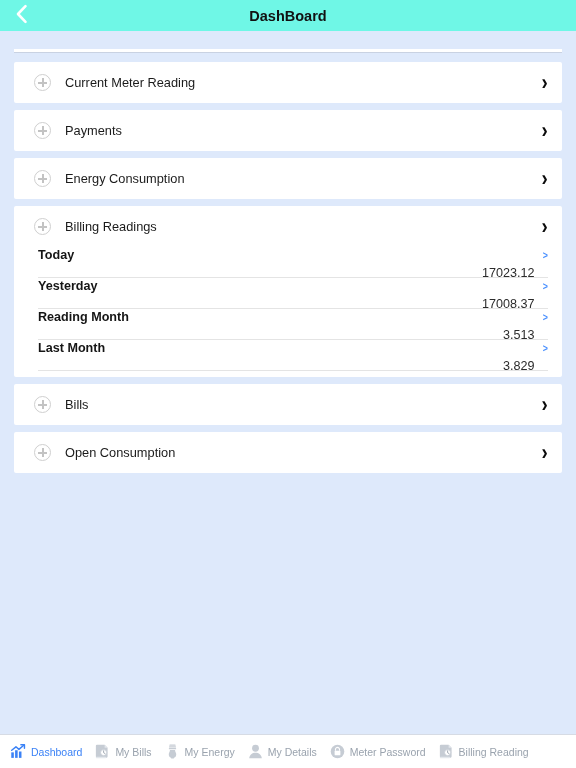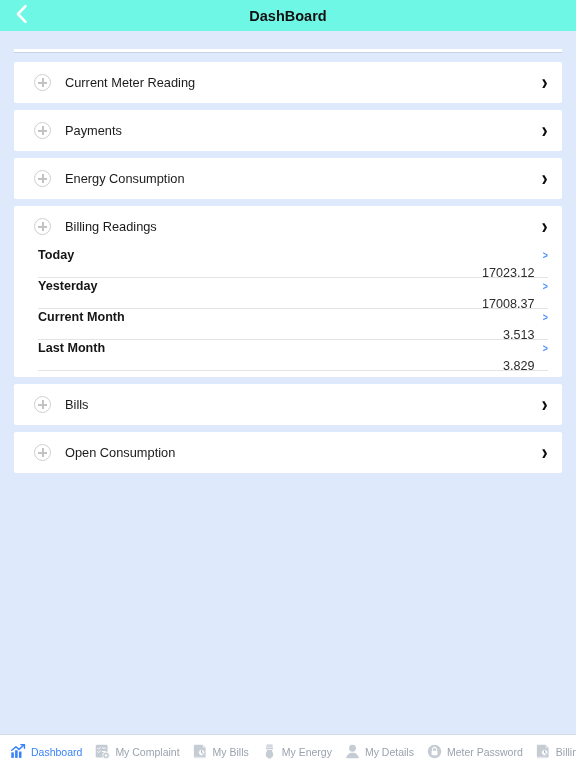--- a/index.html
+++ b/index.html
@@ -178,21 +178,21 @@
         <span class="chev-sm">&gt;</span>
       </div>
 
       <div class="b-row">
         <span class="b-name">Yesterday</span>
         <span class="b-val">17008.37</span>
         <span class="chev-sm">&gt;</span>
       </div>
 
       <div class="b-row">
-        <span class="b-name">Current Month</span>
+        <span class="b-name">Reading Month</span>
         <span class="b-val">3.513</span>
         <span class="chev-sm">&gt;</span>
       </div>
 
       <div class="b-row">
         <span class="b-name">Last Month</span>
         <span class="b-val">3.829</span>
         <span class="chev-sm">&gt;</span>
       </div>
 
@@ -225,33 +225,20 @@
           <rect x="1.5" y="11" width="3" height="6.5" fill="#3b82f6"></rect>
           <rect x="6" y="8.5" width="3" height="9" fill="#3b82f6"></rect>
           <rect x="10.5" y="10" width="3" height="7.5" fill="#3b82f6"></rect>
           <path d="M2 8.5 7 4.5l3.5 3 6-5.2" fill="none" stroke="#3b82f6" stroke-width="1.7" stroke-linecap="round" stroke-linejoin="round"></path>
           <path d="M12.8 2.1h4.2v4.2" fill="none" stroke="#3b82f6" stroke-width="1.7" stroke-linecap="round" stroke-linejoin="round"></path>
         </svg>
       </span>
       <span class="tab-label">Dashboard</span>
     </div>
 
-    <div class="tab">
-      <span>
-        <svg class="tab-ic" viewBox="0 0 20 20">
-          <rect x="2" y="2" width="14" height="15" rx="1.5" fill="#c6ccd4"></rect>
-          <path d="M4.3 6.2l1.1 1.1 2-2M4.3 10.2l1.1 1.1 2-2" fill="none" stroke="#fff" stroke-width="1.1" stroke-linecap="round" stroke-linejoin="round"></path>
-          <rect x="9.2" y="5.4" width="4.6" height="1.1" fill="#fff"></rect>
-          <rect x="9.2" y="9.4" width="4.6" height="1.1" fill="#fff"></rect>
-          <circle cx="14.2" cy="14.6" r="4" fill="#c6ccd4" stroke="#fff" stroke-width="1"></circle>
-          <circle cx="14.2" cy="14.6" r="1.4" fill="#fff"></circle>
-        </svg>
-      </span>
-      <span class="tab-label">My Complaint</span>
-    </div>
 
     <div class="tab">
       <span>
         <svg class="tab-ic" viewBox="0 0 20 20">
           <path d="M3.5 2h9l3.5 3.5V16a1.3 1.3 0 0 1-1.3 1.3H3.5A1.3 1.3 0 0 1 2.2 16V3.3A1.3 1.3 0 0 1 3.5 2z" fill="#c6ccd4"></path>
           <path d="M12.5 2v3.5H16" fill="#e3e7ec"></path>
           <circle cx="11.3" cy="11.3" r="3.6" fill="#fff" stroke="#c6ccd4" stroke-width="1"></circle>
           <path d="M11.3 9.2v2.2l1.6 1" fill="none" stroke="#9aa3ae" stroke-width="1.1" stroke-linecap="round"></path>
           <rect x="2.2" y="16.1" width="12" height="1.7" rx=".6" fill="#e3e7ec"></rect>
         </svg>

